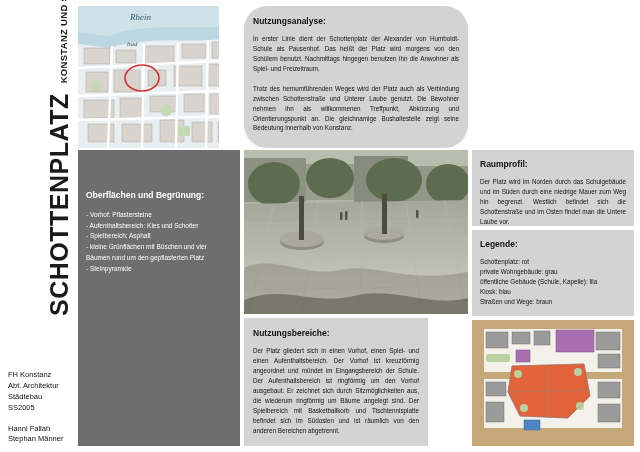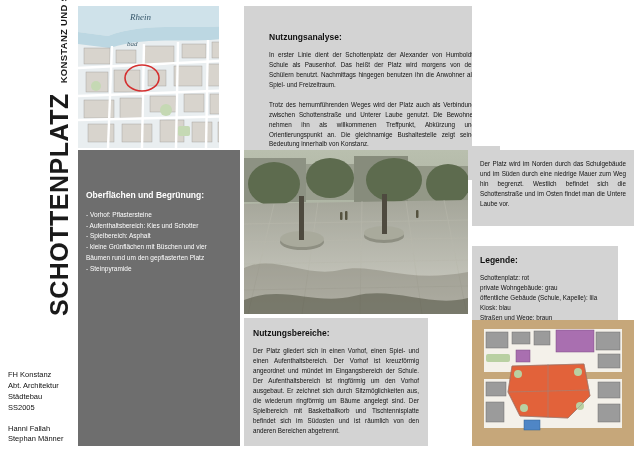--- a/index.html
+++ b/index.html
@@ -115,40 +115,41 @@
     margin-bottom: 8px;
   }
   .panel-body {
     font-size: 6.3px;
     line-height: 1.58;
     text-align: justify;
   }
   #nutzungsanalyse {
     left: 244px; top: 6px;
     width: 224px; height: 142px;
-    padding: 16px;
+    padding: 0;
+    border-radius: 23px;
   }
   #nutzungsanalyse .pad { padding: 10px 9px 8px 9px; }
 
   #nutzungsbereiche {
     left: 244px; top: 318px;
     width: 184px; height: 128px;
   }
   #nutzungsbereiche .pad { padding: 10px 9px 8px 9px; }
 
   
   #raumprofil {
     left: 472px; top: 150px;
     width: 162px; height: 76px;
   }
   #raumprofil .pad { padding: 9px 8px 8px 8px; }
 
   #legende {
     left: 472px; top: 230px;
-    width: 146px; height: 86px; margin-top: 16px;
+    width: 162px; height: 86px;
   }
   #legende .pad { padding: 9px 8px 8px 8px; }
   .legend-list {
     font-size: 6.3px;
     line-height: 1.6;
   }
 
   
   .photo {
     position: absolute;
@@ -332,20 +333,21 @@
       <g fill="#55523f">
         <rect x="96" y="62" width="2.5" height="8" rx="1"></rect>
         <rect x="101" y="61" width="2.5" height="9" rx="1"></rect>
         <rect x="172" y="60" width="2.5" height="8" rx="1"></rect>
       </g>
     </svg>
   </div>
 
   <div class="panel" id="raumprofil">
     <div class="pad">
+      <div class="panel-title">Raumprofil:</div>
       <div class="panel-body">Der Platz wird im Norden durch das Schulgebäude und im Süden durch eine niedrige Mauer zum Weg hin begrenzt. Westlich befindet sich die Schottenstraße und im Osten findet man die Untere Laube vor.</div>
     </div>
   </div>
 
   <div class="panel" id="legende">
     <div class="pad">
       <div class="panel-title">Legende:</div>
       <div class="legend-list">
         <div>Schottenplatz: rot</div>
         <div>private Wohngebäude: grau</div>

